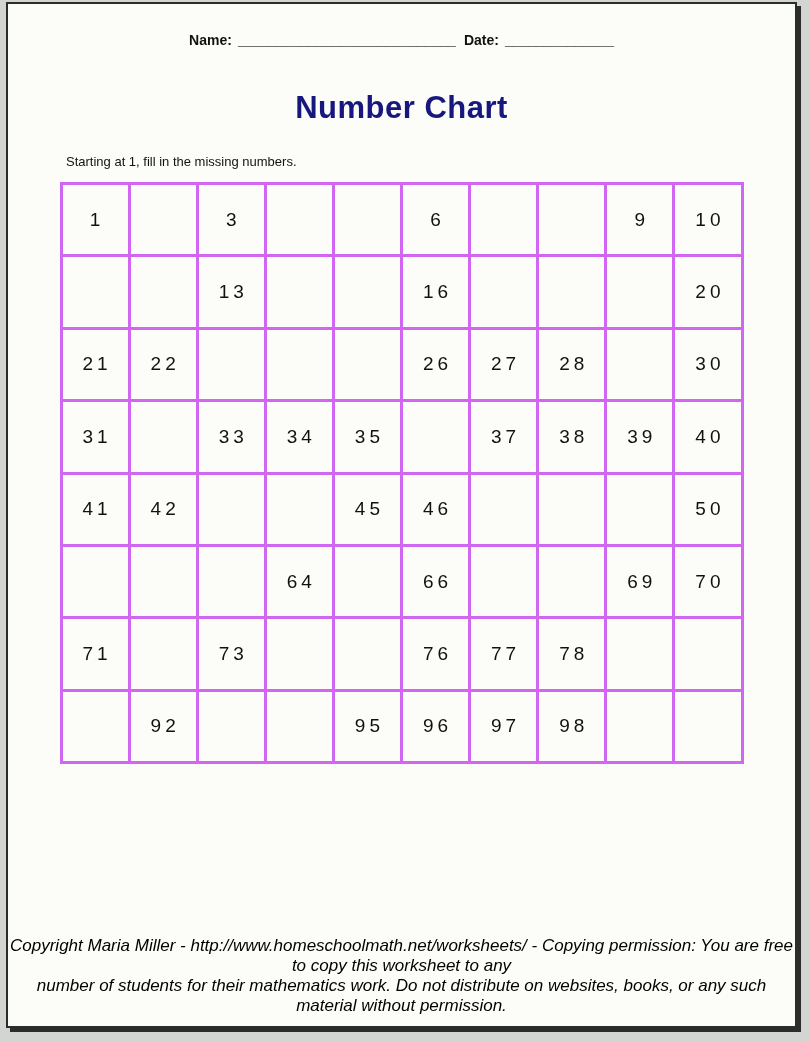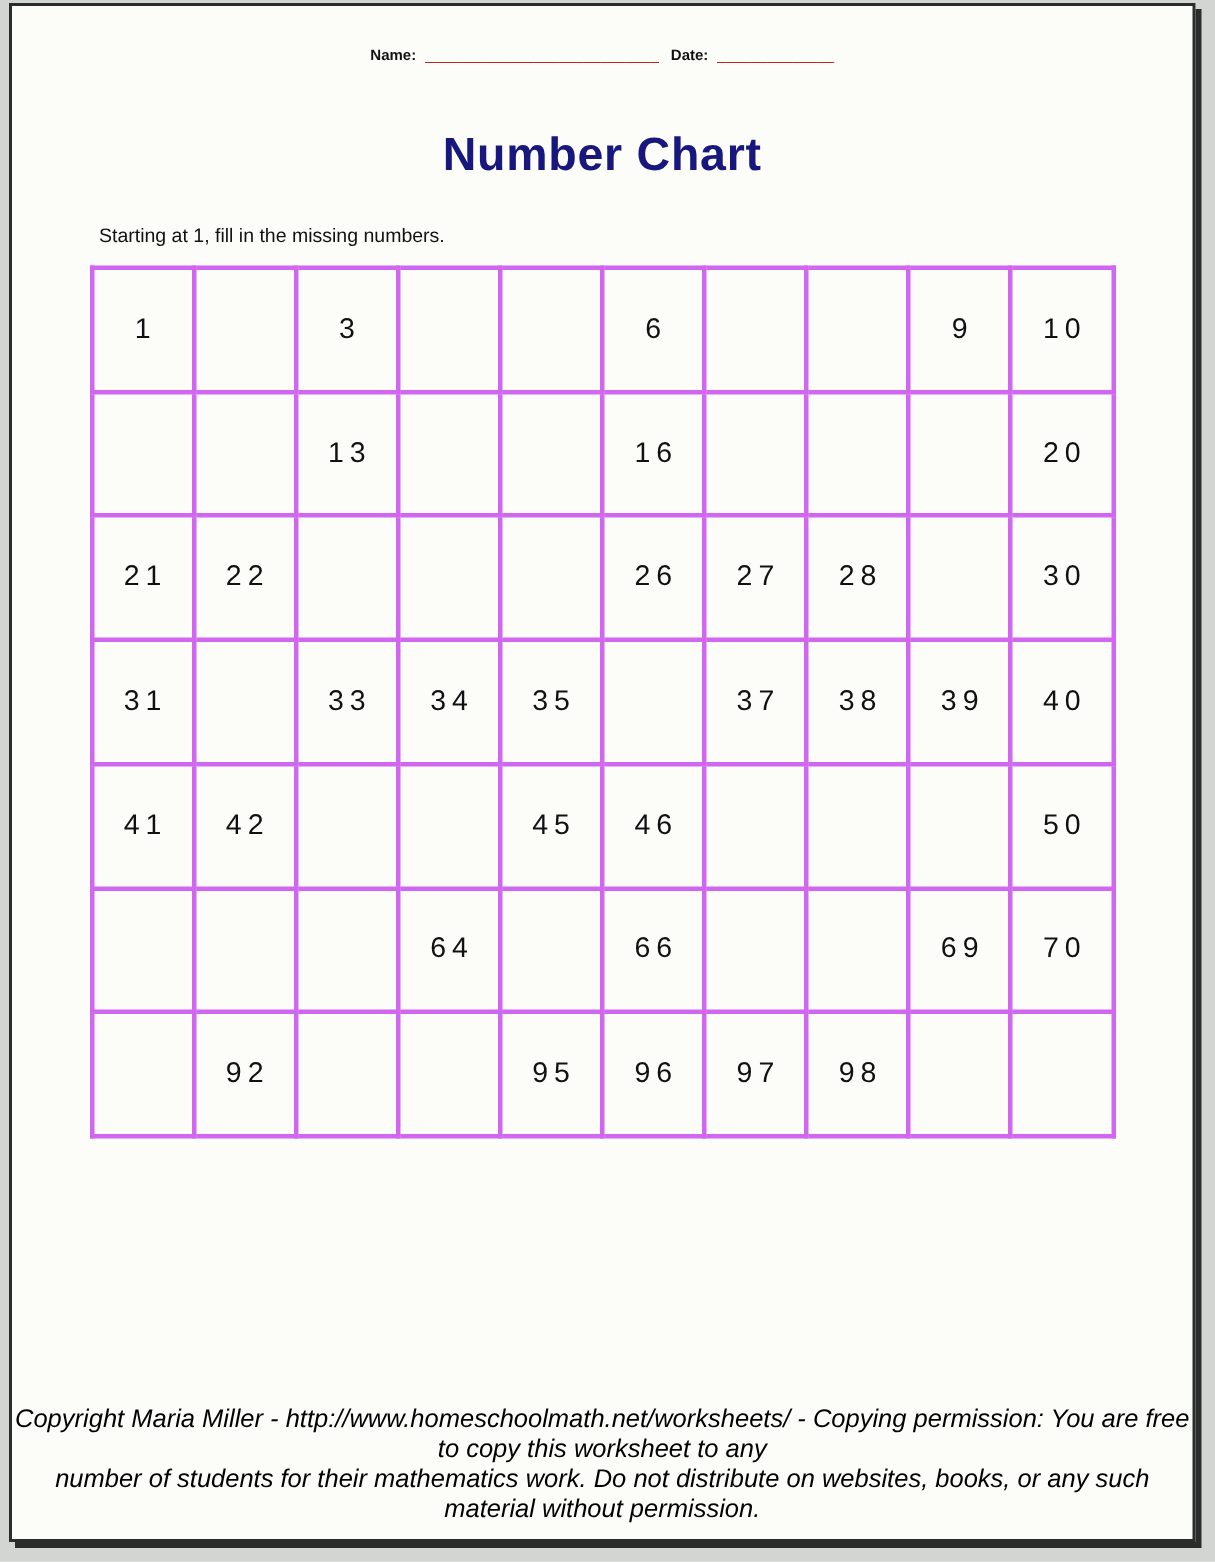--- a/index.html
+++ b/index.html
@@ -25,28 +25,28 @@
     background: var(--page-bg);
     border: 2px solid var(--frame);
     box-shadow: 4px 4px 0 var(--frame);
   }
   .header-row {
     display: flex;
     justify-content: center;
     align-items: baseline;
     gap: 6px;
     margin-top: 28px;
-    font-size: 10px;
+    font-size: 14px;
     font-weight: bold;
   }
   .blank-line {
-    font-weight: normal;
+    font-weight: bold;
     letter-spacing: 0;
     white-space: pre;
-    color: #b91c1c;
+    color: #000000;
   }
   .date-label { margin-left: 2px; }
   .title {
     margin-top: 42px;
     text-align: center;
     font-size: 31px;
     font-weight: bold;
     color: var(--title-color);
     letter-spacing: 0.5px;
   }
@@ -166,20 +166,32 @@
           <td></td>
           <td>64</td>
           <td></td>
           <td>66</td>
           <td></td>
           <td></td>
           <td>69</td>
           <td>70</td>
         </tr>
         <tr>
+          <td>71</td>
+          <td></td>
+          <td>73</td>
+          <td></td>
+          <td></td>
+          <td>76</td>
+          <td>77</td>
+          <td>78</td>
+          <td></td>
+          <td></td>
+        </tr>
+        <tr>
           <td></td>
           <td>92</td>
           <td></td>
           <td></td>
           <td>95</td>
           <td>96</td>
           <td>97</td>
           <td>98</td>
           <td></td>
           <td></td>

